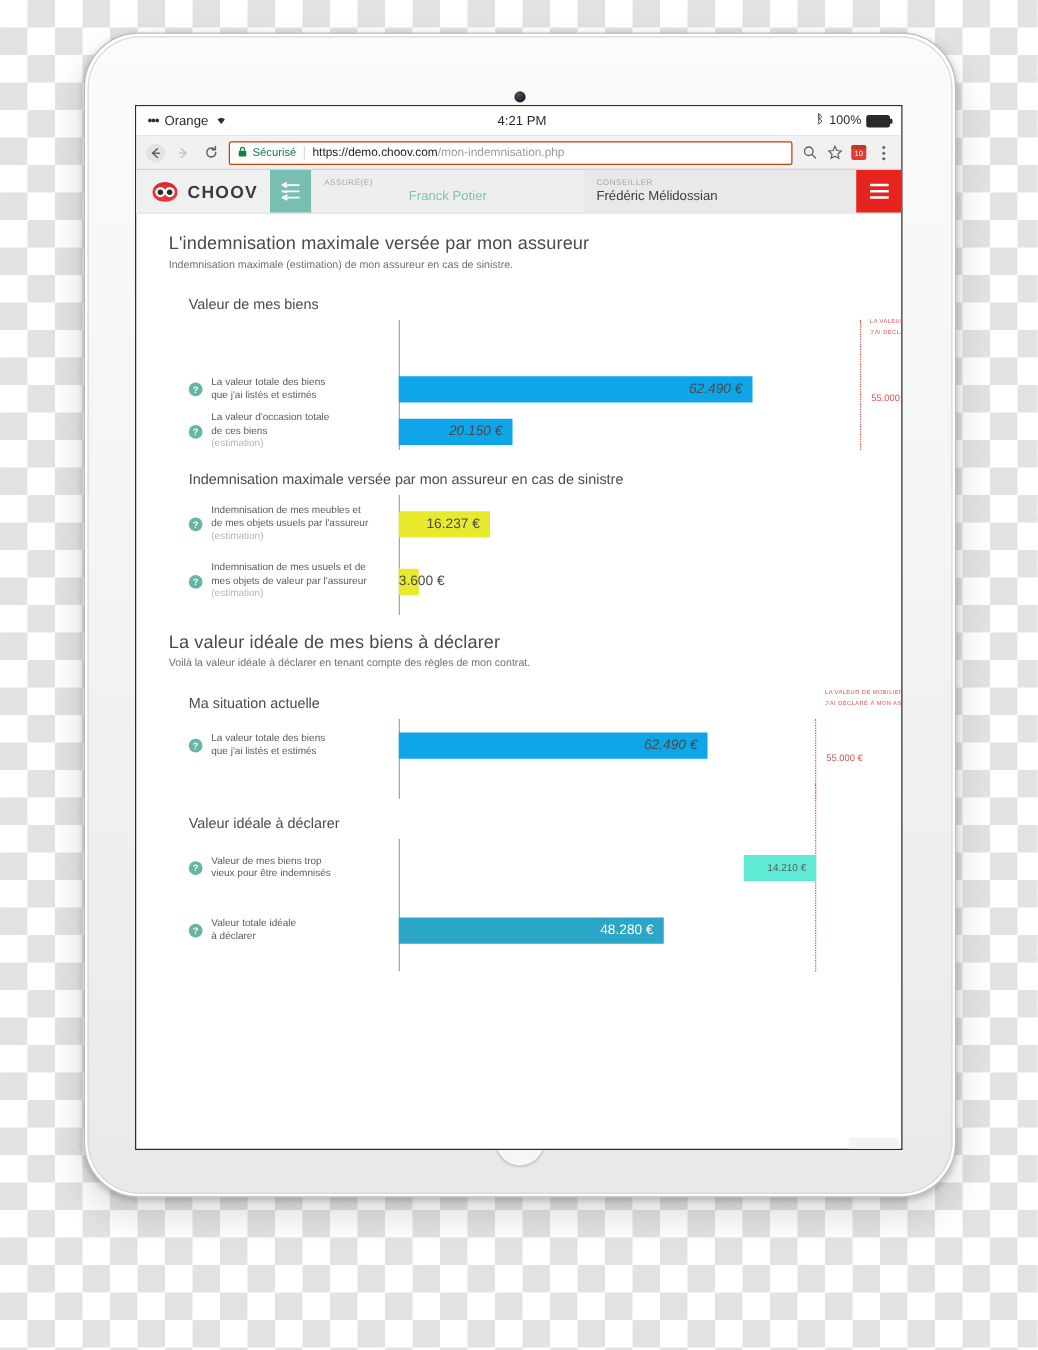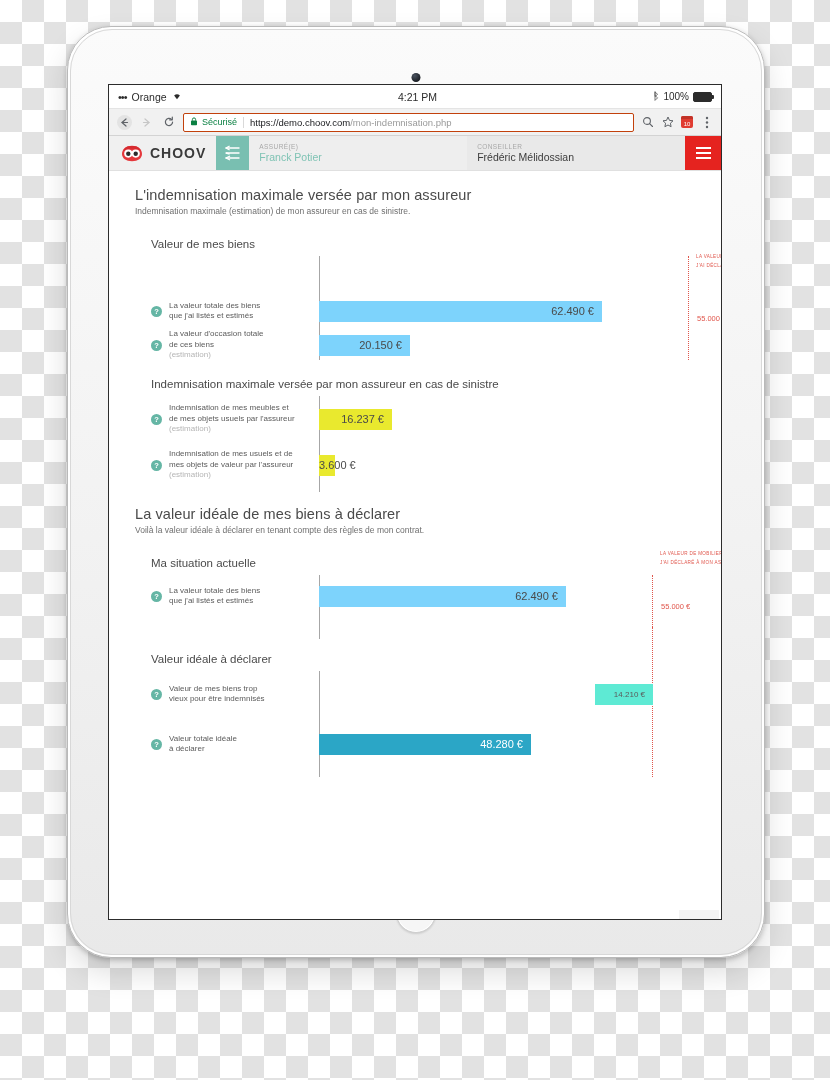--- a/index.html
+++ b/index.html
@@ -103,21 +103,21 @@
   .menu-tile{
     flex:0 0 auto;width:33px;background:#79bfb1;display:flex;align-items:center;justify-content:center;
   }
   .person{
     flex:1 1 0;display:flex;flex-direction:column;justify-content:center;
     padding:0 10px;background:#eeeeee;min-width:0;
   }
   .person.alt{background:#e9e9e9;}
   .p-role{font-size:6.5px;letter-spacing:.4px;color:#a8a8a8;text-transform:uppercase;line-height:9px;}
   .p-name{font-size:10.5px;line-height:13px;}
-  .p-name.green{color:#7fc3b4;}
+  .p-name.green{color:#7fc3b4;text-align:center;}
   .p-name.dark{color:#3c3c3c;}
   .burger{
     flex:0 0 auto;width:36px;background:#e5231f;display:flex;align-items:center;justify-content:center;
   }
   .burger i{display:block;width:15px;height:2px;background:#fff;box-shadow:0 5px 0 #fff,0 -5px 0 #fff;}
 
   
   .page{padding:16px 22px 0 26px;position:relative;height:calc(834px - 23px - 26px - 34px);box-sizing:border-box;}
   h1.title{font-size:14.5px;font-weight:normal;color:#4a4a4a;margin:0 0 3px 0;letter-spacing:.1px;}
   p.subtitle{font-size:8.5px;color:#6f6f6f;margin:0;}
@@ -142,21 +142,21 @@
     width:11px;height:11px;flex:0 0 11px;border-radius:50%;background:#65b6a5;color:#ffffff;
     font-size:7.5px;line-height:11px;text-align:center;font-weight:bold;
   }
   .lbl{font-size:8px;line-height:10.5px;color:#5b5b5b;}
   .lbl .est{color:#b5b5b5;display:block;}
   .bar-wrap{flex:1 1 auto;position:relative;height:34px;display:flex;align-items:center;}
   .bar{
     height:21px;display:flex;align-items:center;justify-content:flex-end;
     padding-right:8px;box-sizing:border-box;font-size:11px;color:#4a4a4a;white-space:nowrap;
   }
-  .bar.lightblue{background:#7dd3fc;}
+  .bar.lightblue{background:#0ea5e9;font-style:italic;}
   .bar.yellow{background:#e9e92e;}
   .bar.teal{background:#2ba6c6;}
   .bar.grey{background:#5eead4;font-size:8px;color:#5b5b5b;}
   .thresh-value{
     position:absolute;font-size:7.5px;color:#e0564c;white-space:nowrap;
   }
 
   .hidden-scroll{position:absolute;right:2px;bottom:2px;width:40px;height:10px;background:#f3f3f3;}
 </style>
 </head>

